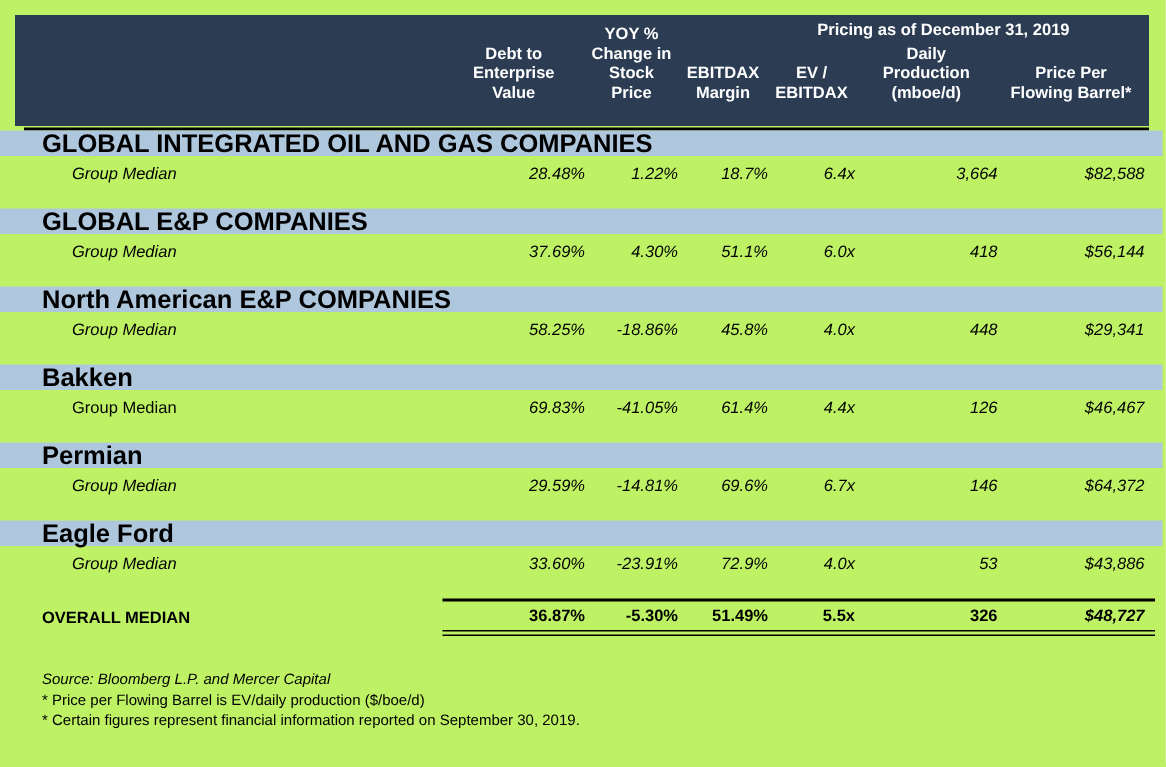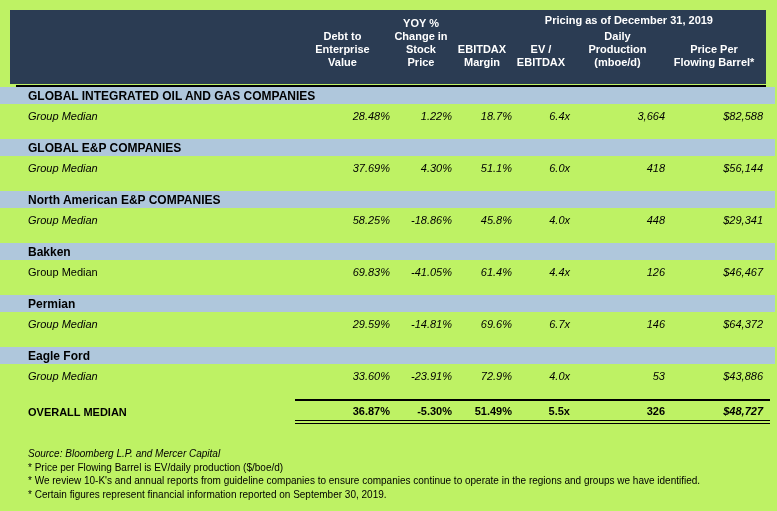--- a/index.html
+++ b/index.html
@@ -65,32 +65,33 @@
   .section { height: 52px; }
   .band {
     height: 17px;
     margin-right: 2px;
     background: #AFC7DC;
     display: flex;
     align-items: center;
   }
   .band-label {
     padding-left: 28px;
-    font-size: 12px;
+    font-size: 17px;
     font-weight: bold;
     white-space: nowrap;
   }
   .median-row {
     height: 23px;
     align-items: center;
   }
   .median-label {
     padding-left: 28px;
     font-size: 11px;
     font-style: italic;
+    margin-left: 20px;
   }
   .median-label.roman { font-style: normal; }
   .num {
     font-size: 11px;
     font-style: italic;
     text-align: right;
     white-space: nowrap;
   }
 
   
@@ -256,17 +257,16 @@
       <span class="num">51.49%</span>
       <span class="num">5.5x</span>
       <span class="num">326</span>
       <span class="num ital">$48,727</span>
     </div>
   </div>
 
   <div class="footnotes">
     <div class="source-line">Source: Bloomberg L.P. and Mercer Capital</div>
     <div class="note-line">* Price per Flowing Barrel is EV/daily production ($/boe/d)</div>
-    <div class="note-line">* We review 10-K's and annual reports from guideline companies to ensure companies continue to operate in the regions and groups we have identified.</div>
     <div class="note-line">* Certain figures represent financial information reported on September 30, 2019.</div>
   </div>
 
 </div>
 
 </body></html>

